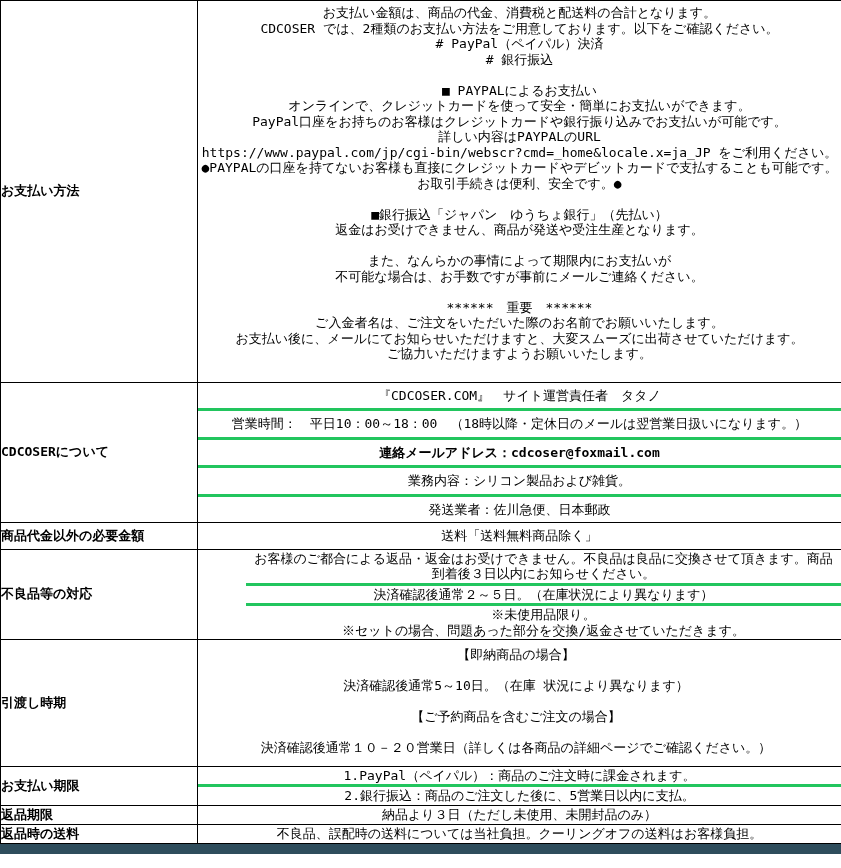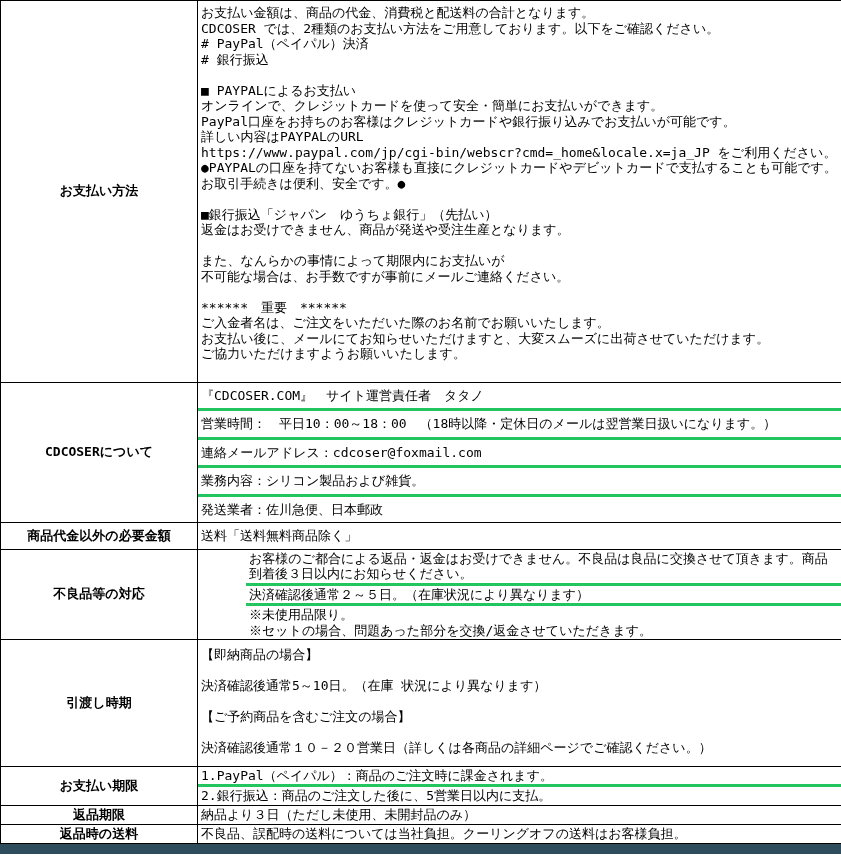--- a/index.html
+++ b/index.html
@@ -14,28 +14,27 @@
     width:841px;
     border-collapse:collapse;
     table-layout:fixed;
   }
   td {
     border:1px solid #000;
     vertical-align:middle;
   }
   td.label {
     font-weight:bold;
-    text-align:center;
     font-size:13px;
   }
   td.content { padding:0; }
   .cell { padding:1px 3px; }
   .cell + .cell { border-top:3px solid #22c55e; }
-  .cell.bold { font-weight:normal; }
-  .line { min-height:15.5px; line-height:15.5px; word-break:break-all; }
+  .cell.bold { font-weight:bold; }
+  .line { min-height:15.5px; line-height:15.5px; word-break:break-all;text-align:center; }
   
   .cpad  { padding:4px 3px 20px 3px; }   
   .c25   { padding:5px 3px; }            
   .c2    { padding:1px 3px;margin-left:48px; }
   .c8    { padding:7px 10px 10px 3px; }   
   .c1    { padding:1px 3px; }
   .footer-bar {
     width:841px;
     height:10px;
   }

